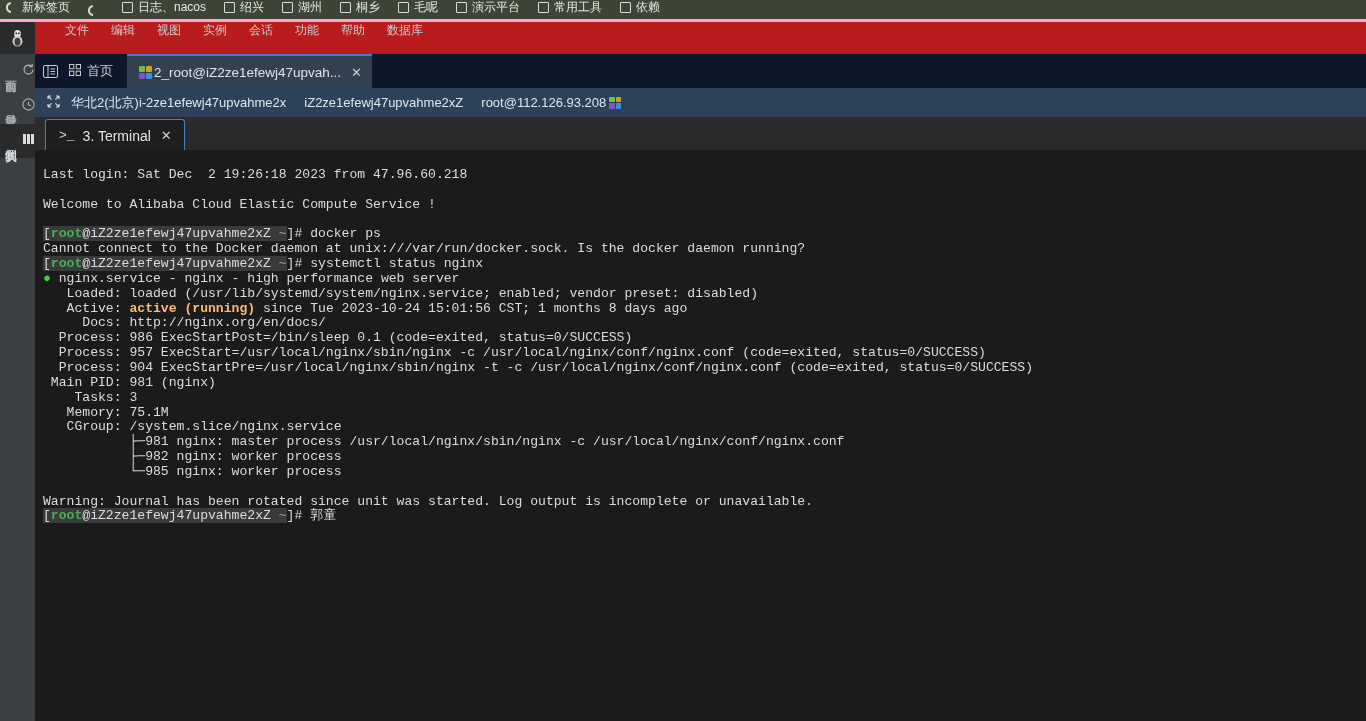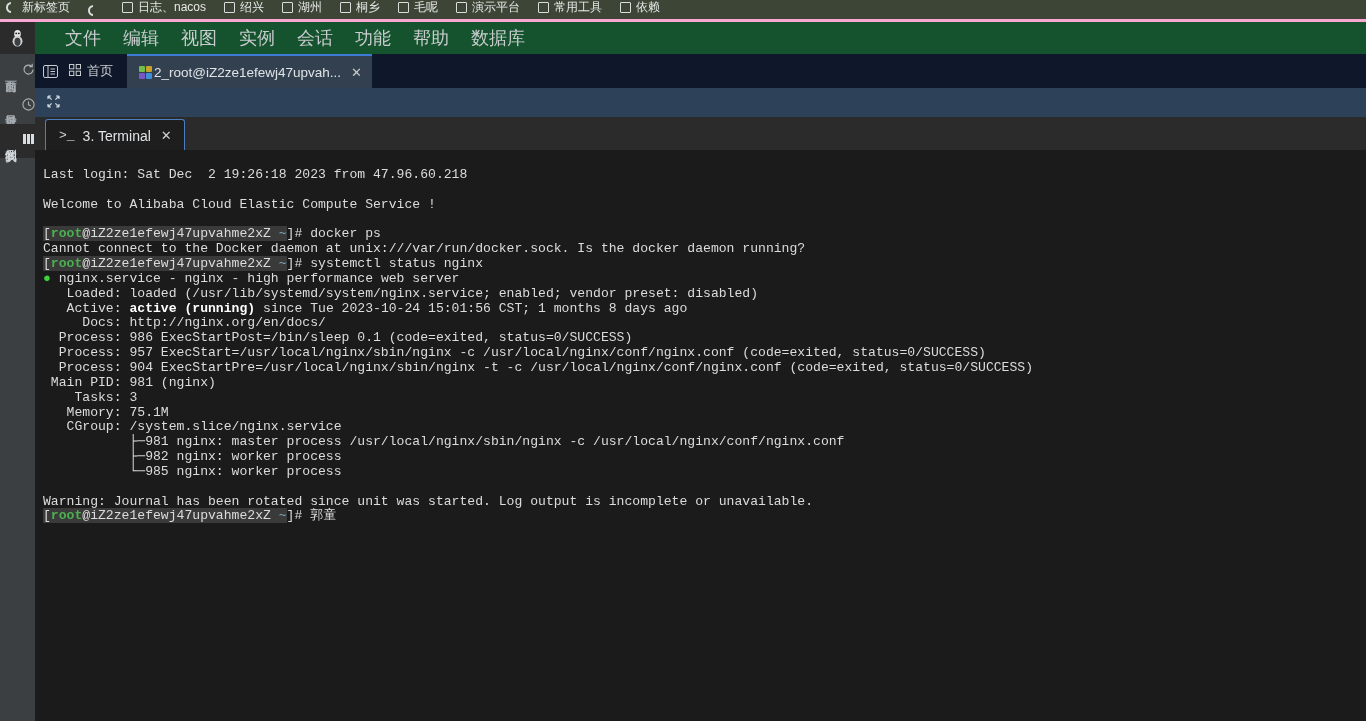--- a/index.html
+++ b/index.html
@@ -72,24 +72,24 @@
   .rail-item .ri-label{
     writing-mode:vertical-rl;
     line-height:1;
   }
   .rail-item.active{ background:#2b2b2b; color:#d7dde2; }
   .rail-ico{ writing-mode:horizontal-tb; font-size:12px; line-height:1; }
 
   
   #menubar{
     position:absolute; left:35px; top:0; width:1331px; height:32px;
-    background:#14532d;
-    display:flex; align-items:center; gap:22px;
+    background:#b91c1c;
+    display:flex; align-items:flex-start; gap:22px;
     padding-left:30px;
-    color:#c9ccce; font-size:18px;
+    color:#c9ccce; font-size:12px;
   }
   #menubar span{ cursor:default; }
 
   
   #tabstrip{
     position:absolute; left:35px; top:32px; width:1331px; height:34px;
     background:#0f172a;
     display:flex; align-items:stretch;
   }
   #tab-toggle{
@@ -154,21 +154,21 @@
     color:#dcdcdc;
     font-family:"Liberation Mono", monospace;
     font-size:13.1px;
     line-height:14.85px;
     padding:18px 0 0 8px;
     white-space:pre;
     overflow:hidden;
   }
   #console .ln{ white-space:pre; }
   .c-green{ color:#4caf50;font-weight:bold; }
-  .c-bgreen{ color:#ffffff; font-weight:bold; }
+  .c-bgreen{ color:#fdba74; font-weight:bold; }
   .c-prompt-bg{ background:#3a3a3a; }
   .c-dot{ color:#3fd13f; }
 </style>
 </head>
 <body>
 
 <div id="bookmark-bar">
     <div class="bm">
       <span class="bm-ico circle"></span>
       <span>新标签页</span>
@@ -295,20 +295,31 @@
 
   <div id="breadcrumb">
     <span id="bc-expand">
       <svg width="13" height="13" viewBox="0 0 13 13" aria-hidden="true">
         <path d="M1 1 L4.6 4.6 M1 1 L1 4 M1 1 L4 1" stroke="#cfd8e2" fill="none" stroke-width="1.2"></path>
         <path d="M12 12 L8.4 8.4 M12 12 L12 9 M12 12 L9 12" stroke="#cfd8e2" fill="none" stroke-width="1.2"></path>
         <path d="M12 1 L8.4 4.6 M12 1 L12 4 M12 1 L9 1" stroke="#cfd8e2" fill="none" stroke-width="1.2"></path>
         <path d="M1 12 L4.6 8.4 M1 12 L1 9 M1 12 L4 12" stroke="#cfd8e2" fill="none" stroke-width="1.2"></path>
       </svg>
     </span>
+    <span id="crumbs-container" style="display: flex; align-items: center;">
+        <span class="crumb">华北2(北京)i-2ze1efewj47upvahme2x</span>
+        <span class="crumb">iZ2ze1efewj47upvahme2xZ</span>
+        <span class="crumb">root@112.126.93.208</span>
+        <span style="display: inline-grid; grid-template-columns: 1fr 1fr; grid-template-rows: 1fr 1fr; gap: 1px; width: 12px; height: 12px; margin-left: -6px;">
+          <i style="background: rgb(111, 191, 74); border-radius: 1px;"></i>
+          <i style="background: rgb(201, 162, 39); border-radius: 1px;"></i>
+          <i style="background: rgb(122, 86, 196); border-radius: 1px;"></i>
+          <i style="background: rgb(63, 143, 216); border-radius: 1px;"></i>
+        </span>
+      </span>
   </div>
 
   <div id="termtabs">
     <div id="termtab">
       <span class="prompt-ico">&gt;_</span>
       <span>3. Terminal</span>
       <span class="tt-close">✕</span>
     </div>
   </div>
 

